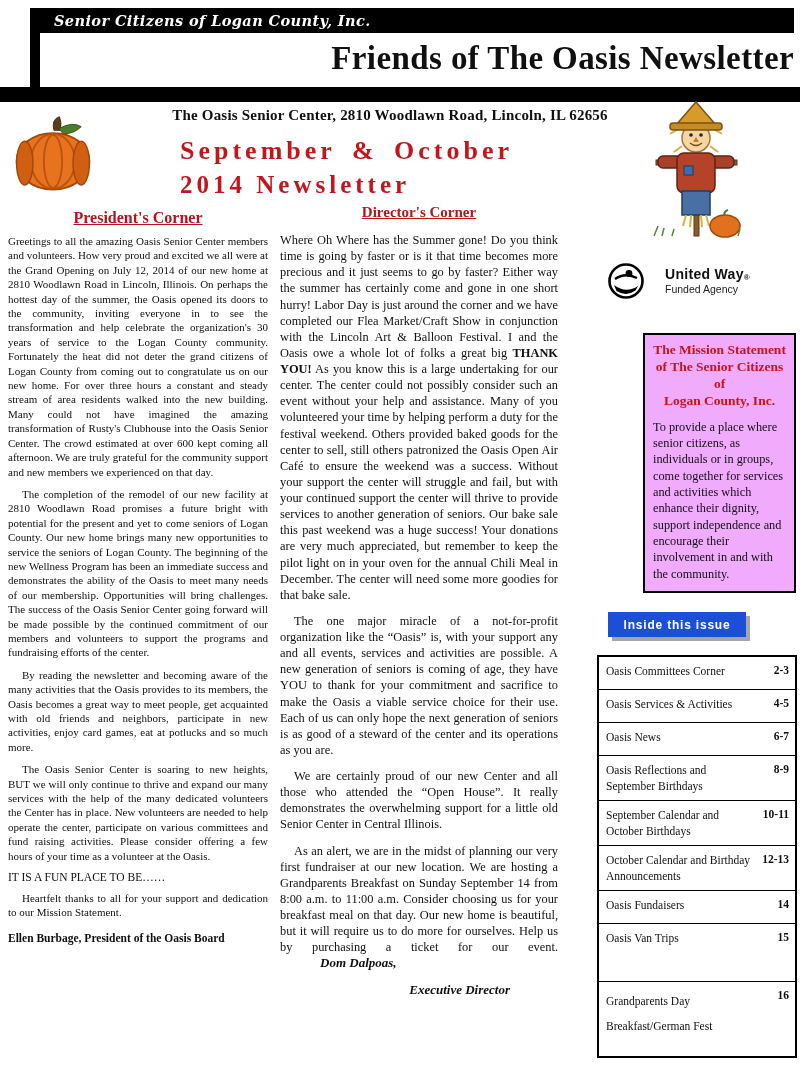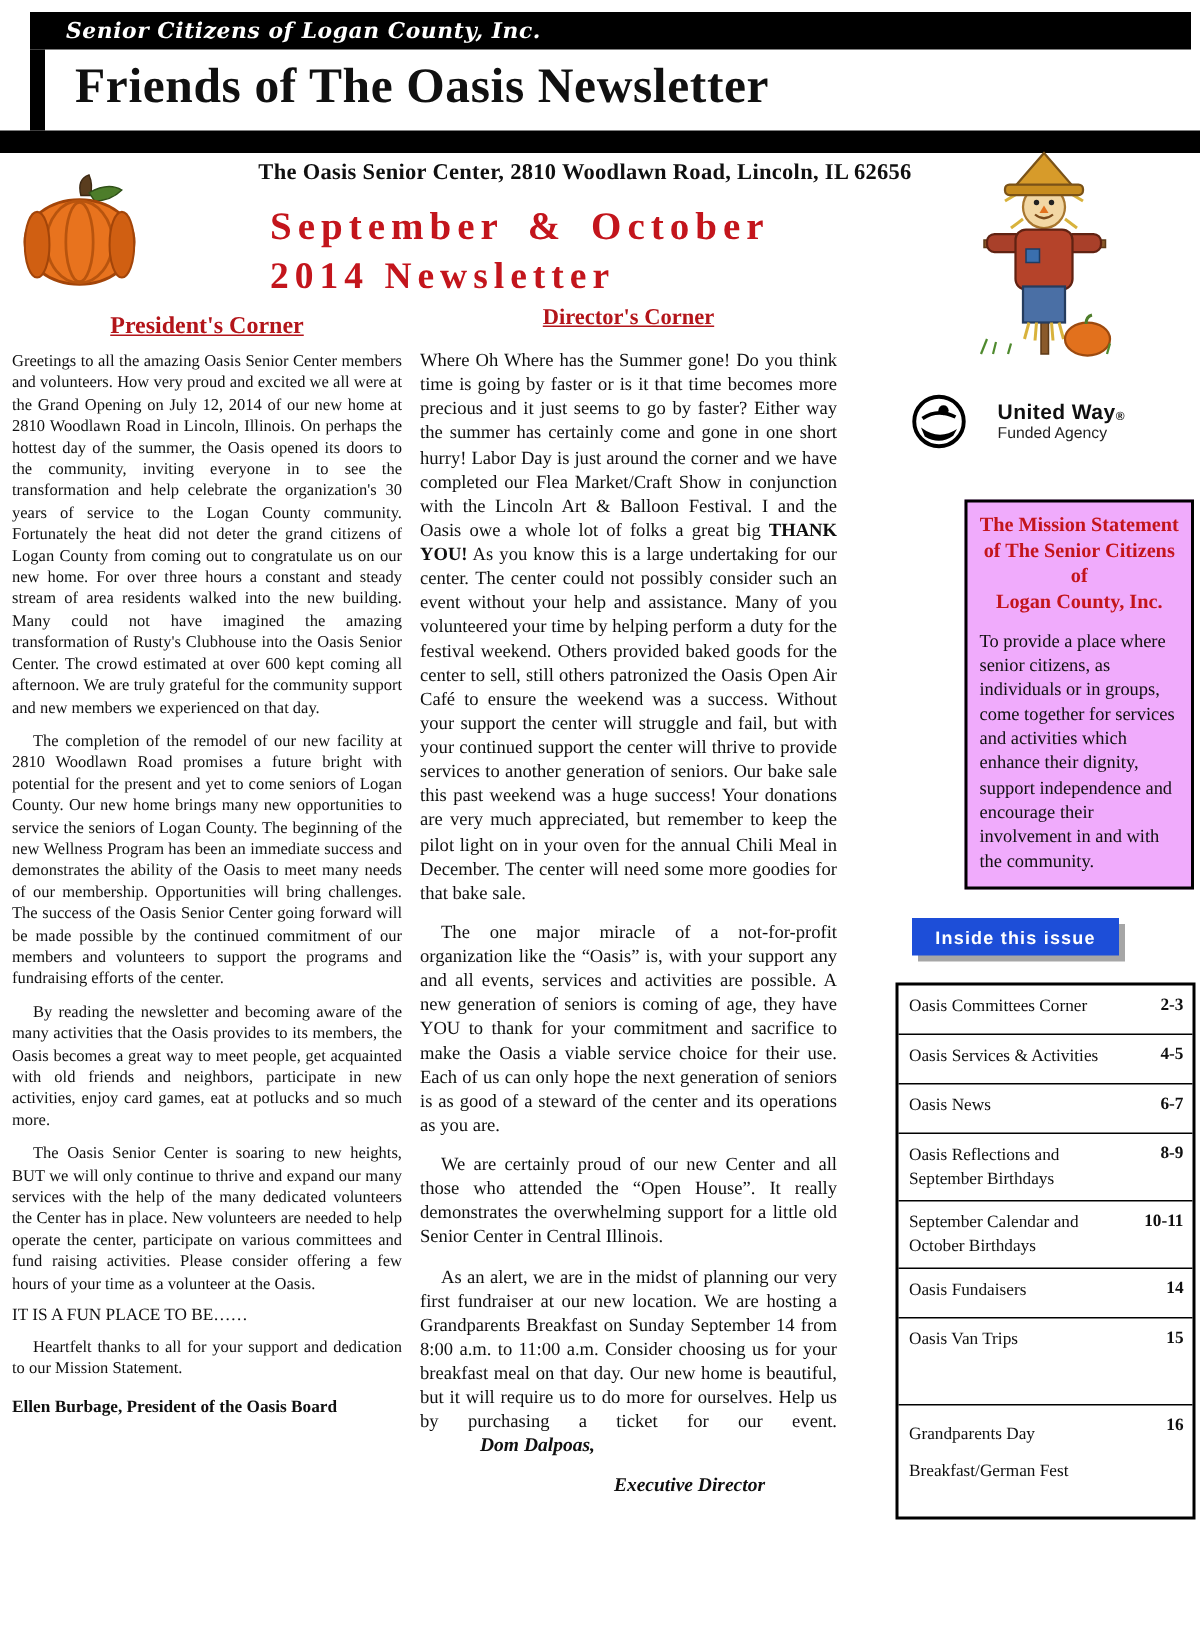--- a/index.html
+++ b/index.html
@@ -6,21 +6,21 @@
   html, body { width:800px; height:1090px; }
   body {
     position:relative;
     background:#ffffff;
     font-family:"Liberation Serif", serif;
     color:#101010;
     overflow:hidden;
   }
 
   
-  .masthead { position:absolute; left:20px; right:6px; top:8px; }
+  .masthead { position:absolute; left:30px; right:6px; top:8px;text-align:right; }
   .mast-topbar { background:#000; color:#fff; height:25px; display:flex; align-items:center; }
   .mast-topbar span {
     font-family:"DejaVu Serif", serif; font-style:italic; font-weight:bold;
     font-size:14.5px; margin-left:24px; letter-spacing:0.4px;
   }
   .mast-title-row { display:flex; height:54px; }
   .mast-left-rule { width:10px; background:#000; }
   .mast-title-row h1 {
     flex:1; padding:7px 0 0 20px;
     font-family:"Liberation Serif", serif; font-weight:bold; font-size:33px; letter-spacing:0.4px;
@@ -222,20 +222,24 @@
     <div class="toc-pages">6-7</div>
   </div>
   <div class="toc-row h2line">
     <div class="toc-label">Oasis Reflections and September Birthdays</div>
     <div class="toc-pages">8-9</div>
   </div>
   <div class="toc-row h2line">
     <div class="toc-label">September Calendar and October Birthdays</div>
     <div class="toc-pages">10-11</div>
   </div>
+  <div class="toc-row h2line">
+    <div class="toc-label">October Calendar and Birthday Announcements</div>
+    <div class="toc-pages">12-13</div>
+  </div>
   <div class="toc-row">
     <div class="toc-label">Oasis Fundaisers</div>
     <div class="toc-pages">14</div>
   </div>
   <div class="toc-row van">
     <div class="toc-label">Oasis Van Trips</div>
     <div class="toc-pages">15</div>
   </div>
   <div class="toc-row grand">
     <div class="toc-label">Grandparents Day Breakfast/German Fest</div>

